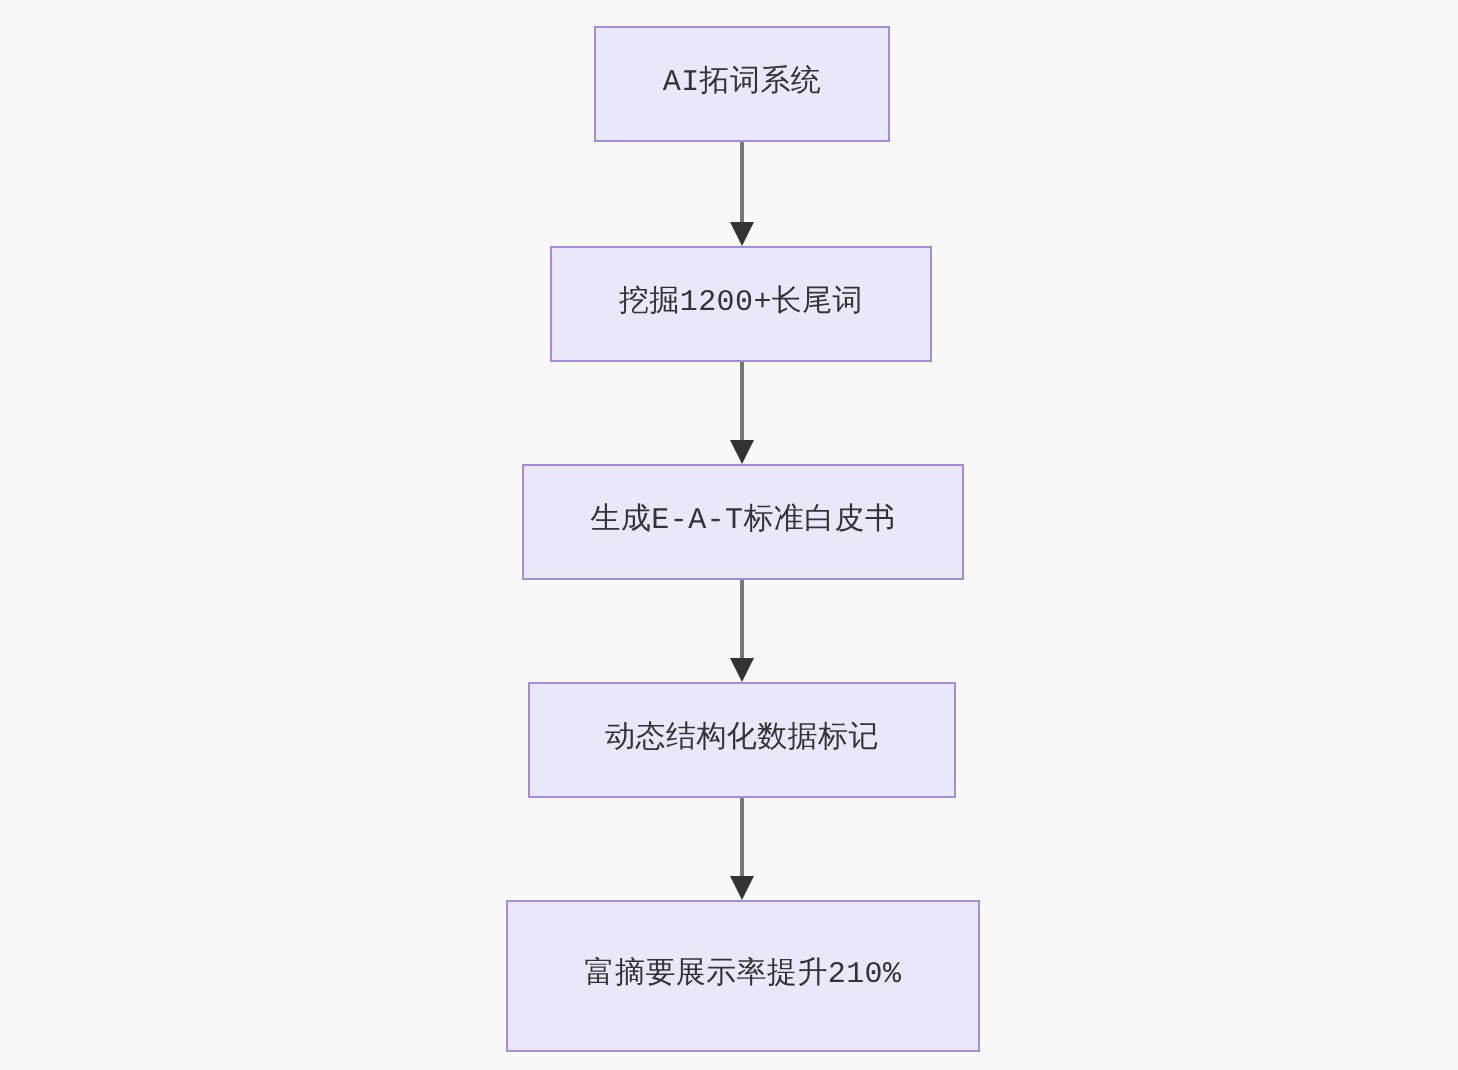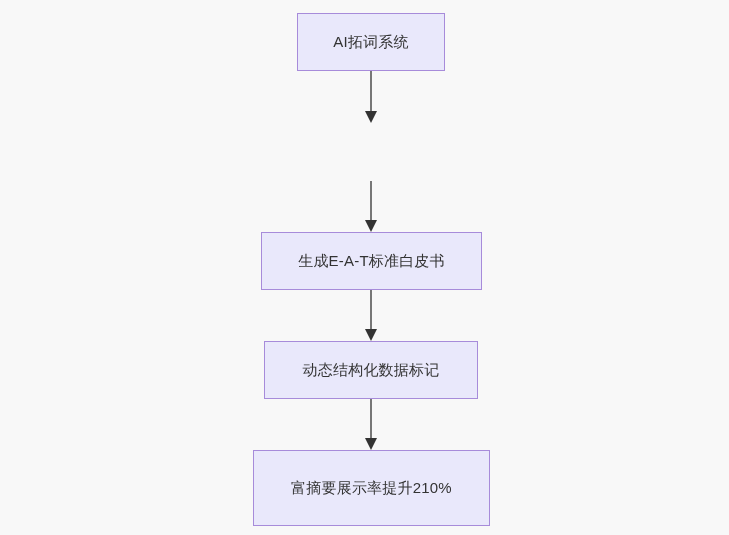--- a/index.html
+++ b/index.html
@@ -27,20 +27,21 @@
     border: 1.5px solid #a78bda;
     display: flex;
     align-items: center;
     justify-content: center;
     color: #333333;
     font-size: 15px;
     line-height: 1.2;
     letter-spacing: 0.2px;
     white-space: nowrap;
     user-select: none;
+    font-family: Liberation Mono, monospace;
   }
   .node-label {
     display: block;
     text-align: center;
   }
   .edge {
     position: absolute;
     overflow: visible;
   }
   .edge-line {
@@ -75,20 +76,23 @@
 
   <svg class="edge" style="left:361px; top:399px; width:20px; height:51px;" viewBox="0 0 20 51">
     <line class="edge-line" x1="10" y1="0" x2="10" y2="43"></line>
     <polygon class="edge-head" points="10,51 4,39 16,39"></polygon>
   </svg>
 
   <div class="node" style="left:297px; top:13px; width:148px; height:58px;">
     <span class="node-label">AI拓词系统</span>
   </div>
 
+  <div class="node" style="left:275px; top:123px; width:191px; height:58px;">
+    <span class="node-label">挖掘1200+长尾词</span>
+  </div>
 
   <div class="node" style="left:264px; top:341px; width:214px; height:58px;">
     <span class="node-label">动态结构化数据标记</span>
   </div>
 
   <div class="node" style="left:261px; top:232px; width:221px; height:58px;">
     <span class="node-label">生成E-A-T标准白皮书</span>
   </div>
 
   <div class="node" style="left:253px; top:450px; width:237px; height:76px;">

